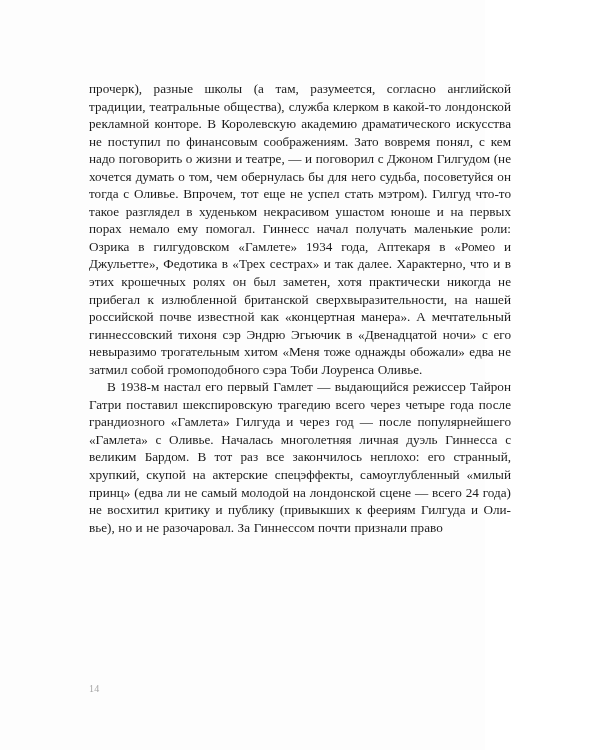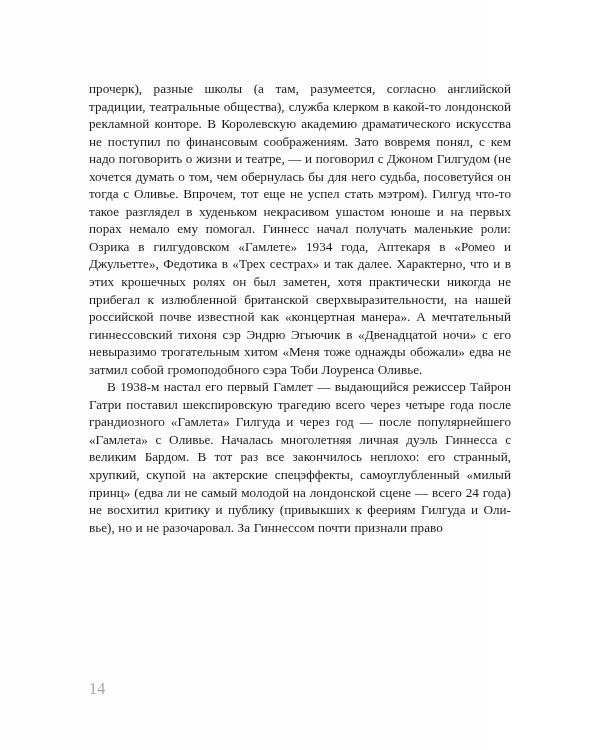--- a/index.html
+++ b/index.html
@@ -40,21 +40,21 @@
     text-indent: 0;
     word-spacing: 0.02em;
   }
   .body-paragraph + .body-paragraph {
     text-indent: 18px;
   }
   .folio {
     position: absolute;
     left: 89px;
     top: 683px;
-    font-size: 16px;
+    font-size: 10px;
     line-height: 12px;
     color: #a6a6a6;
     letter-spacing: 0.02em;
   }
 </style>
 </head>
 <body>
 
 <div class="page">
 

